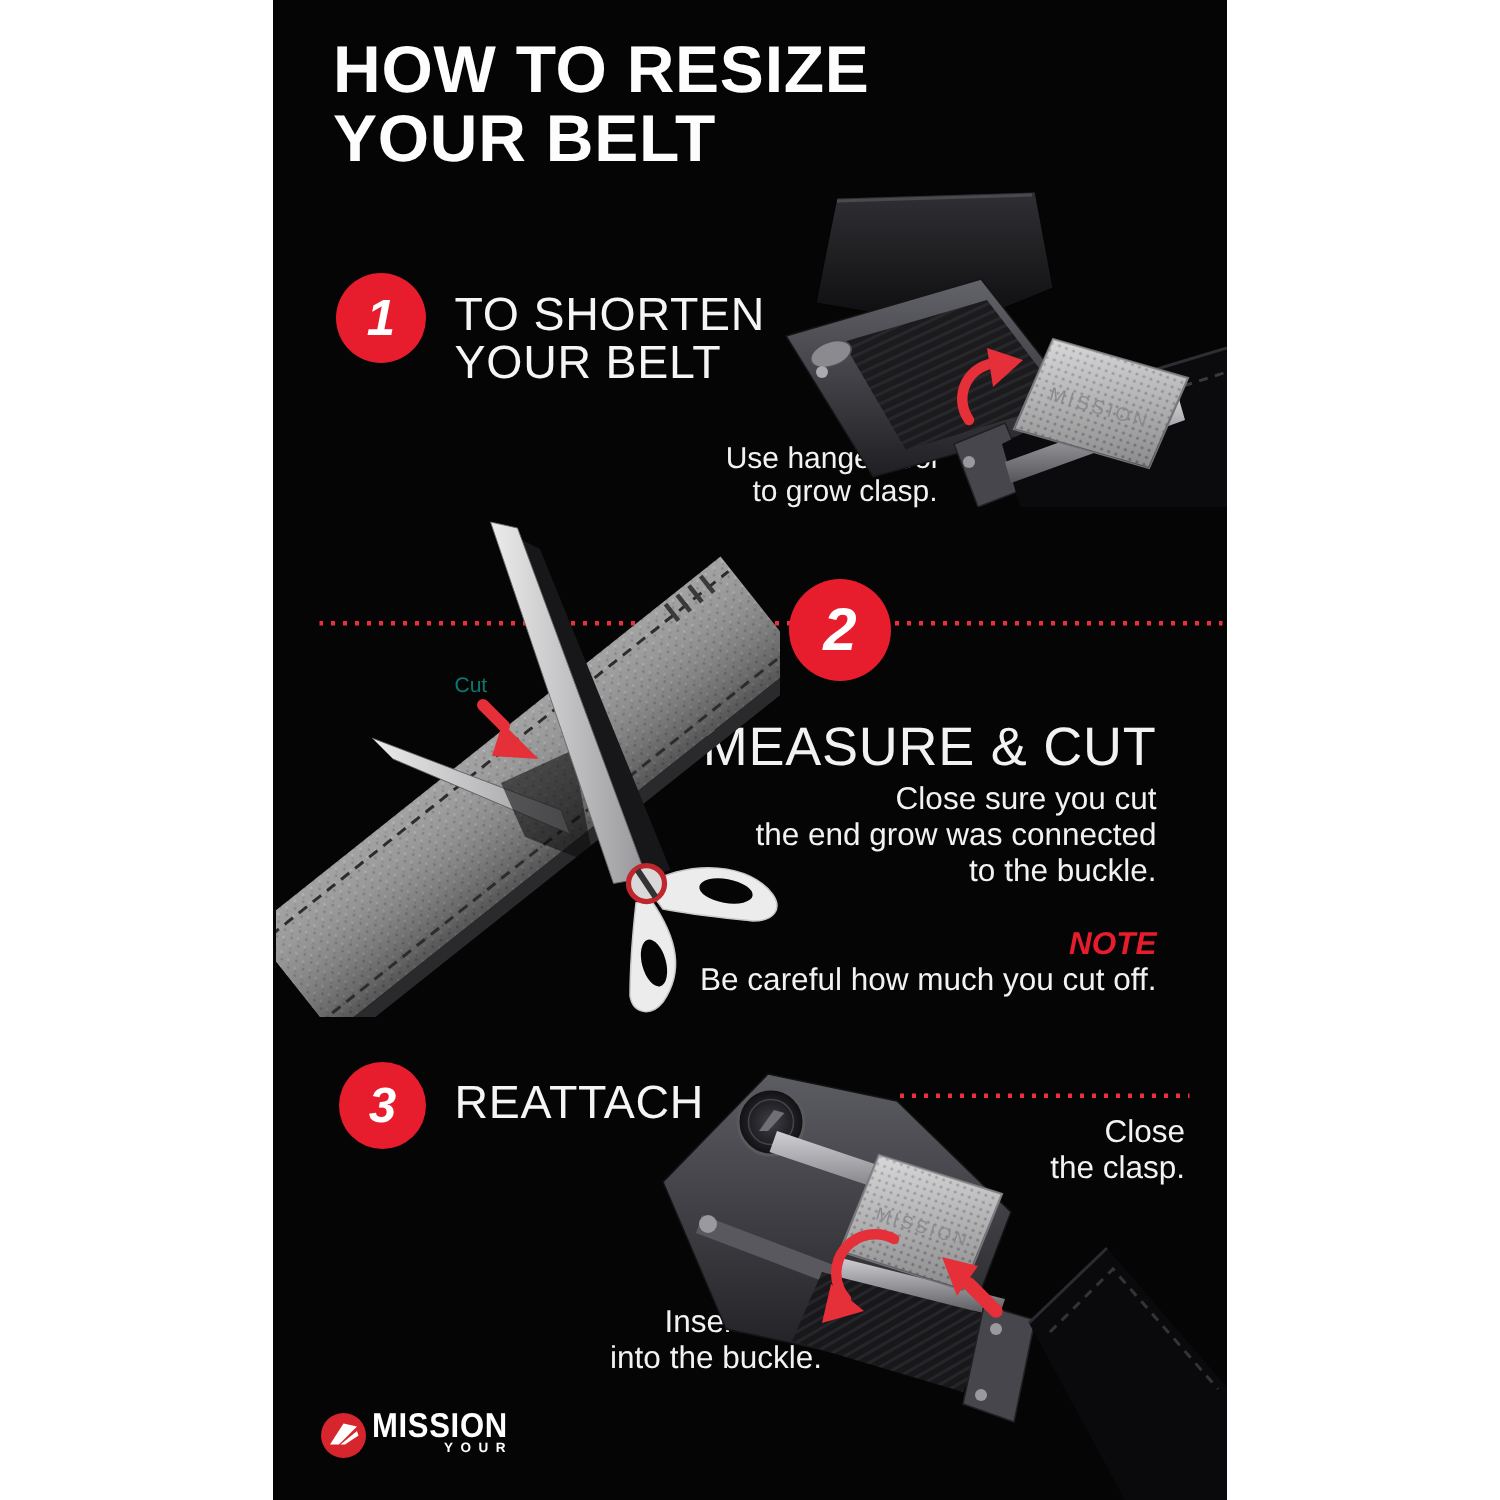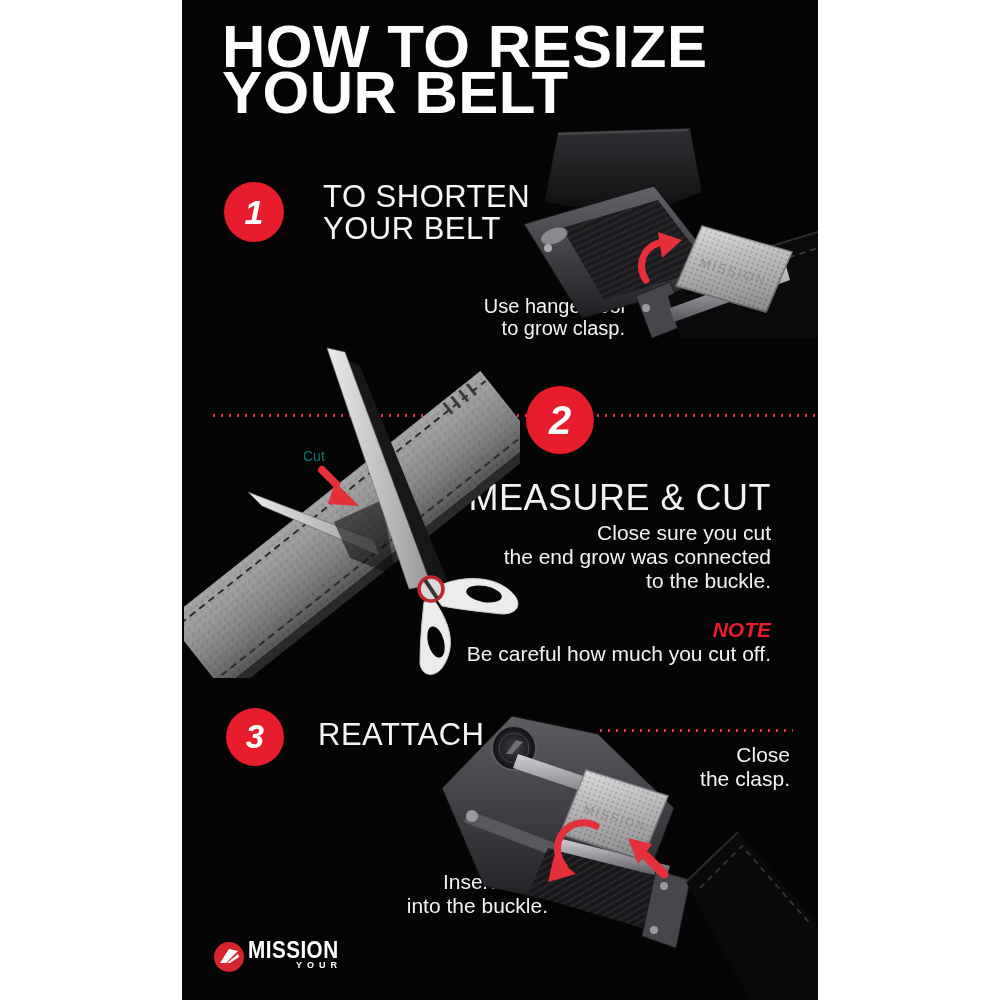--- a/index.html
+++ b/index.html
@@ -7,36 +7,36 @@
   body{
     width:1000px;height:1000px;background:#ffffff;position:relative;
     font-family:"Liberation Sans", sans-serif;overflow:hidden;
   }
   .poster{
     position:absolute;left:182px;top:0;width:636px;height:1000px;
     background:#050505;color:#fff;overflow:hidden;
   }
   .title{
     position:absolute;left:40px;top:24px;
-    font-size:60px;line-height:46px;font-weight:800;letter-spacing:.5px;
+    font-size:44px;line-height:46px;font-weight:800;letter-spacing:.5px;
     color:#fdfdfd;
   }
   .badge{
     position:absolute;border-radius:50%;background:var(--accent);
     display:flex;align-items:center;justify-content:center;
     font-weight:800;font-style:italic;color:#fff;
   }
   .badge1{left:42px;top:182px;width:60px;height:60px;font-size:34px;}
   .badge2{left:344px;top:386px;width:68px;height:68px;font-size:40px;}
   .badge3{left:44px;top:708px;width:58px;height:58px;font-size:33px;}
   .step-heading{
     position:absolute;color:#f5f5f5;font-weight:400;letter-spacing:.5px;
   }
-  .h1{left:121px;top:181px;font-size:31px;line-height:32px;margin-left:20px;}
-  .h3{left:121px;top:719px;font-size:31px;line-height:32px;margin-left:15px;}
+  .h1{left:121px;top:194px;font-size:31px;line-height:32px;}
+  .h3{left:121px;top:719px;font-size:31px;line-height:32px;}
   .right-block{position:absolute;text-align:right;color:#f2f2f2;}
   .measure-head{right:47px;top:479px;font-size:36px;line-height:38px;letter-spacing:.5px;}
   .measure-body{right:47px;top:521px;font-size:21px;line-height:24px;}
   .note-label{right:47px;top:618px;font-size:21px;line-height:23px;font-weight:700;color:var(--accent);font-style:italic;}
   .note-body{right:47px;top:642px;font-size:21px;line-height:24px;}
   .caption1{right:193px;top:295px;font-size:20px;line-height:22px;}
   .close-caption{right:28px;top:743px;font-size:21px;line-height:24px;}
   .insert-caption{right:270px;top:870px;font-size:21px;line-height:24px;}
   .dash{
     position:absolute;height:3px;

